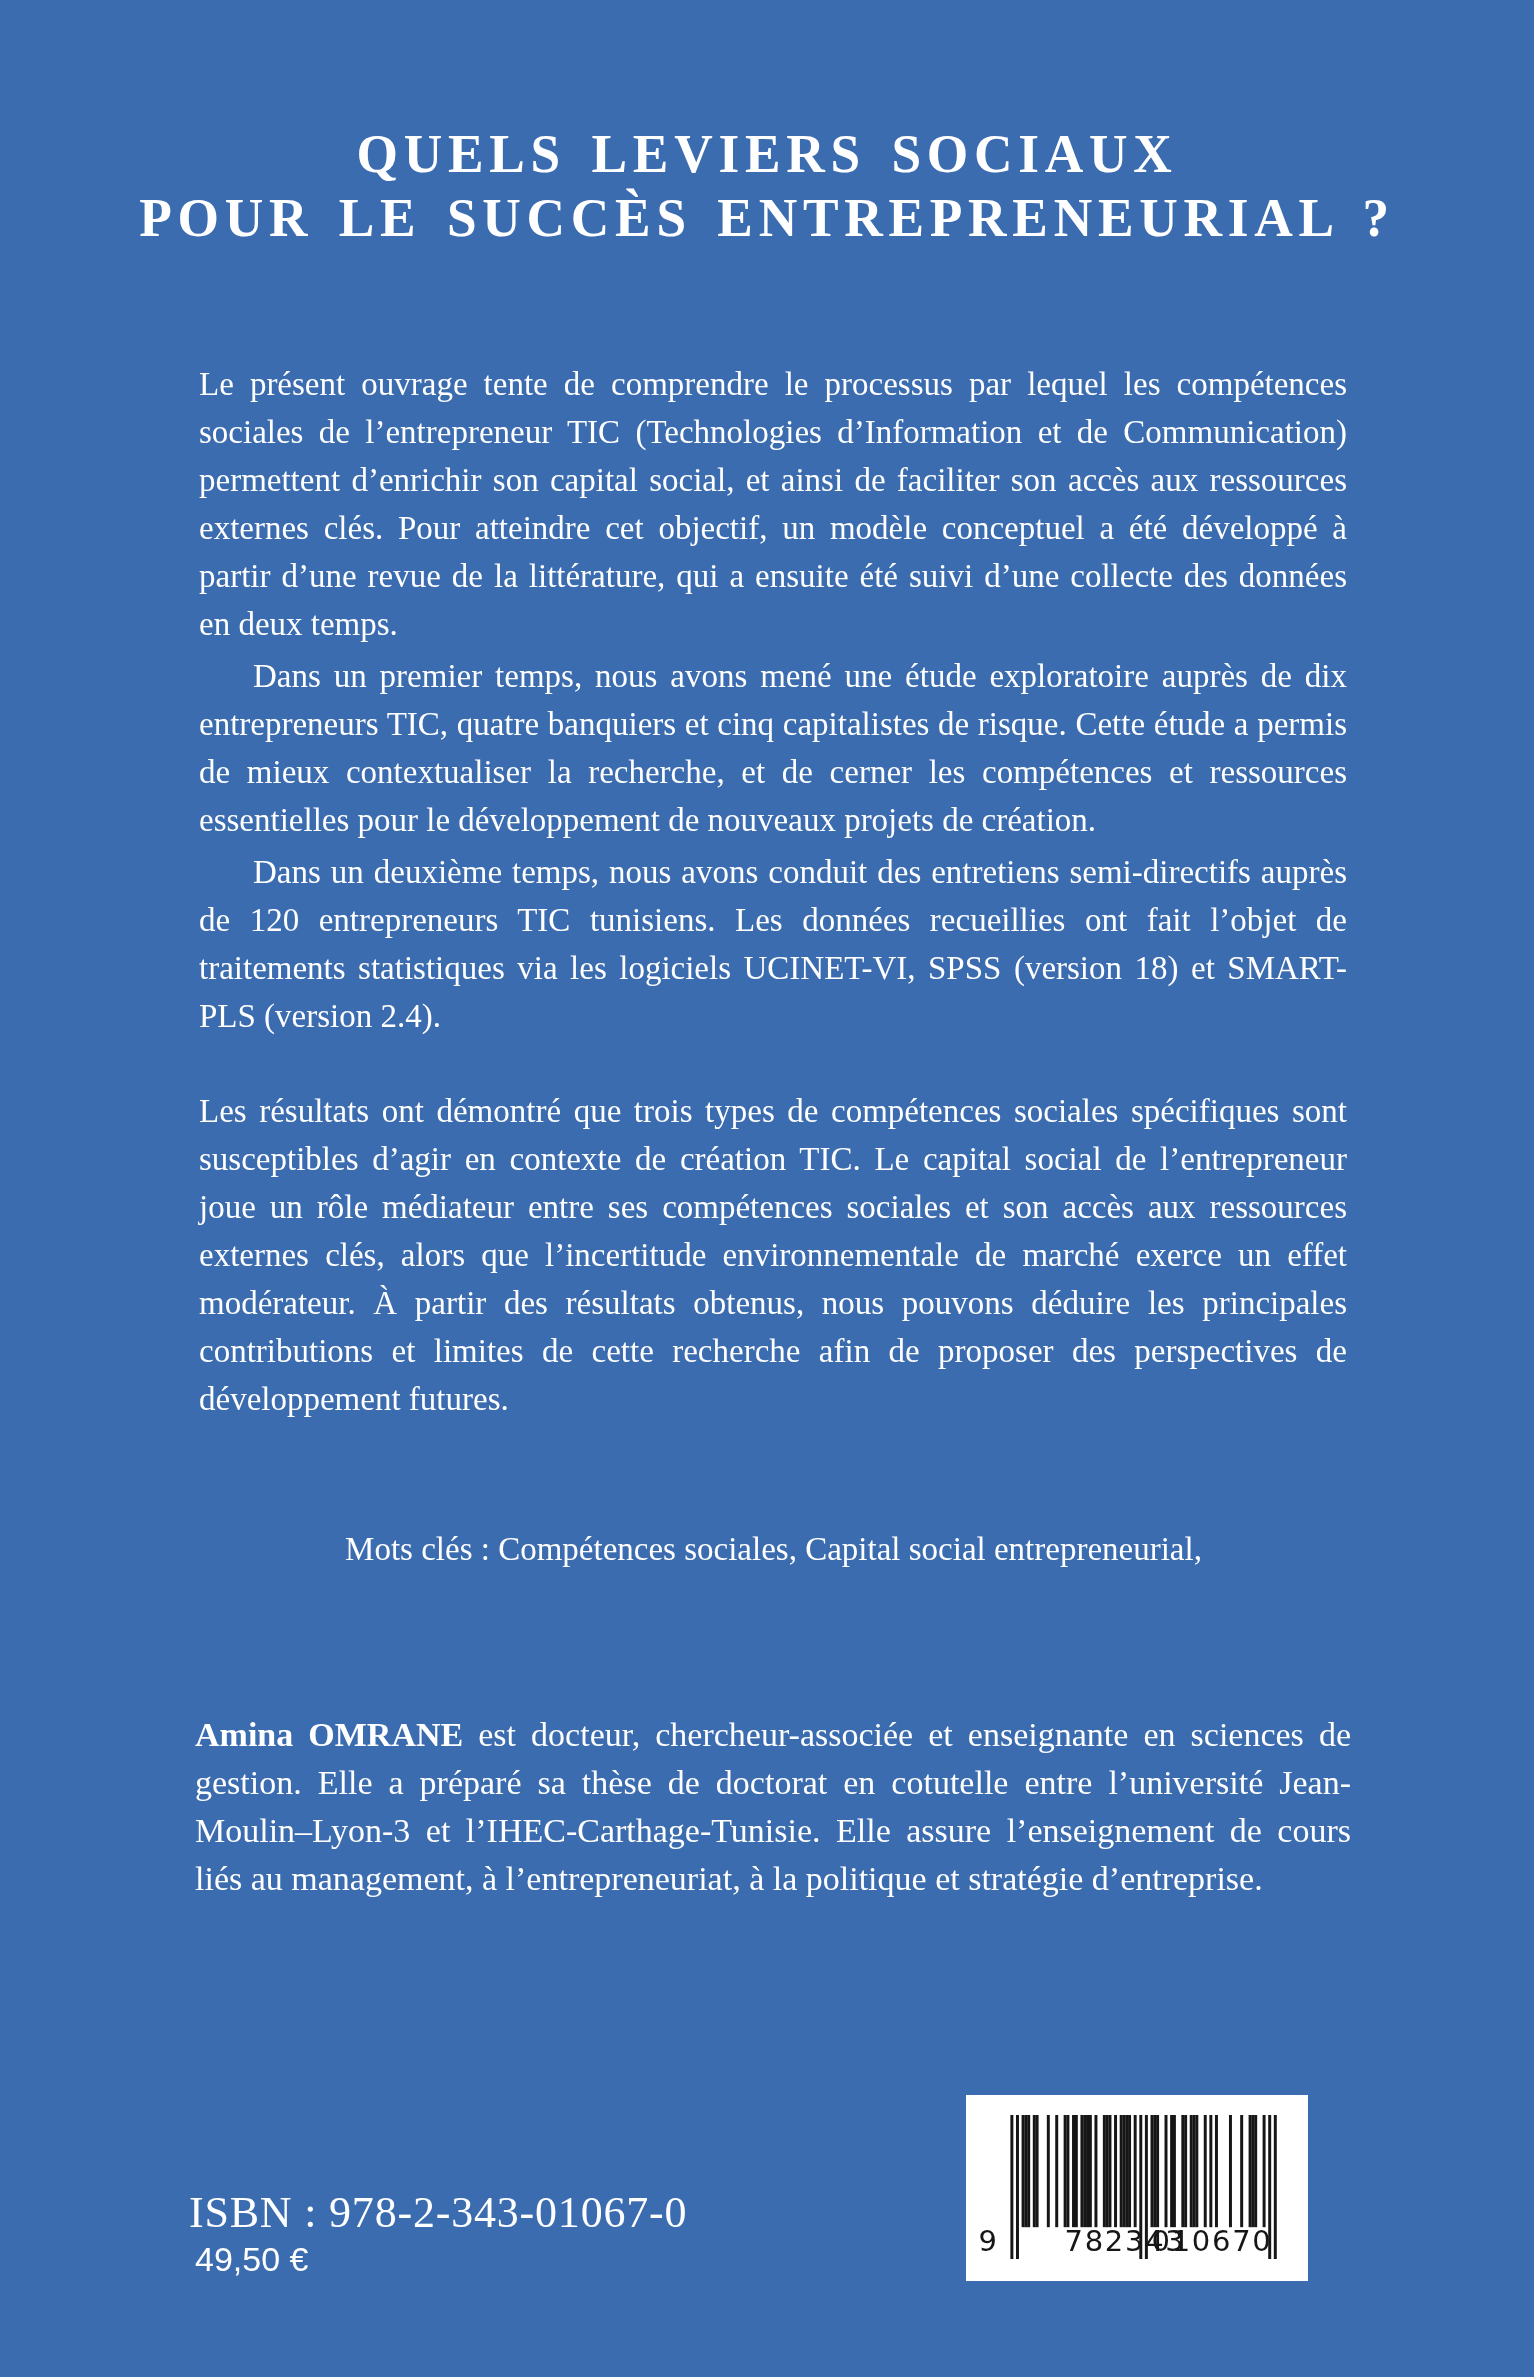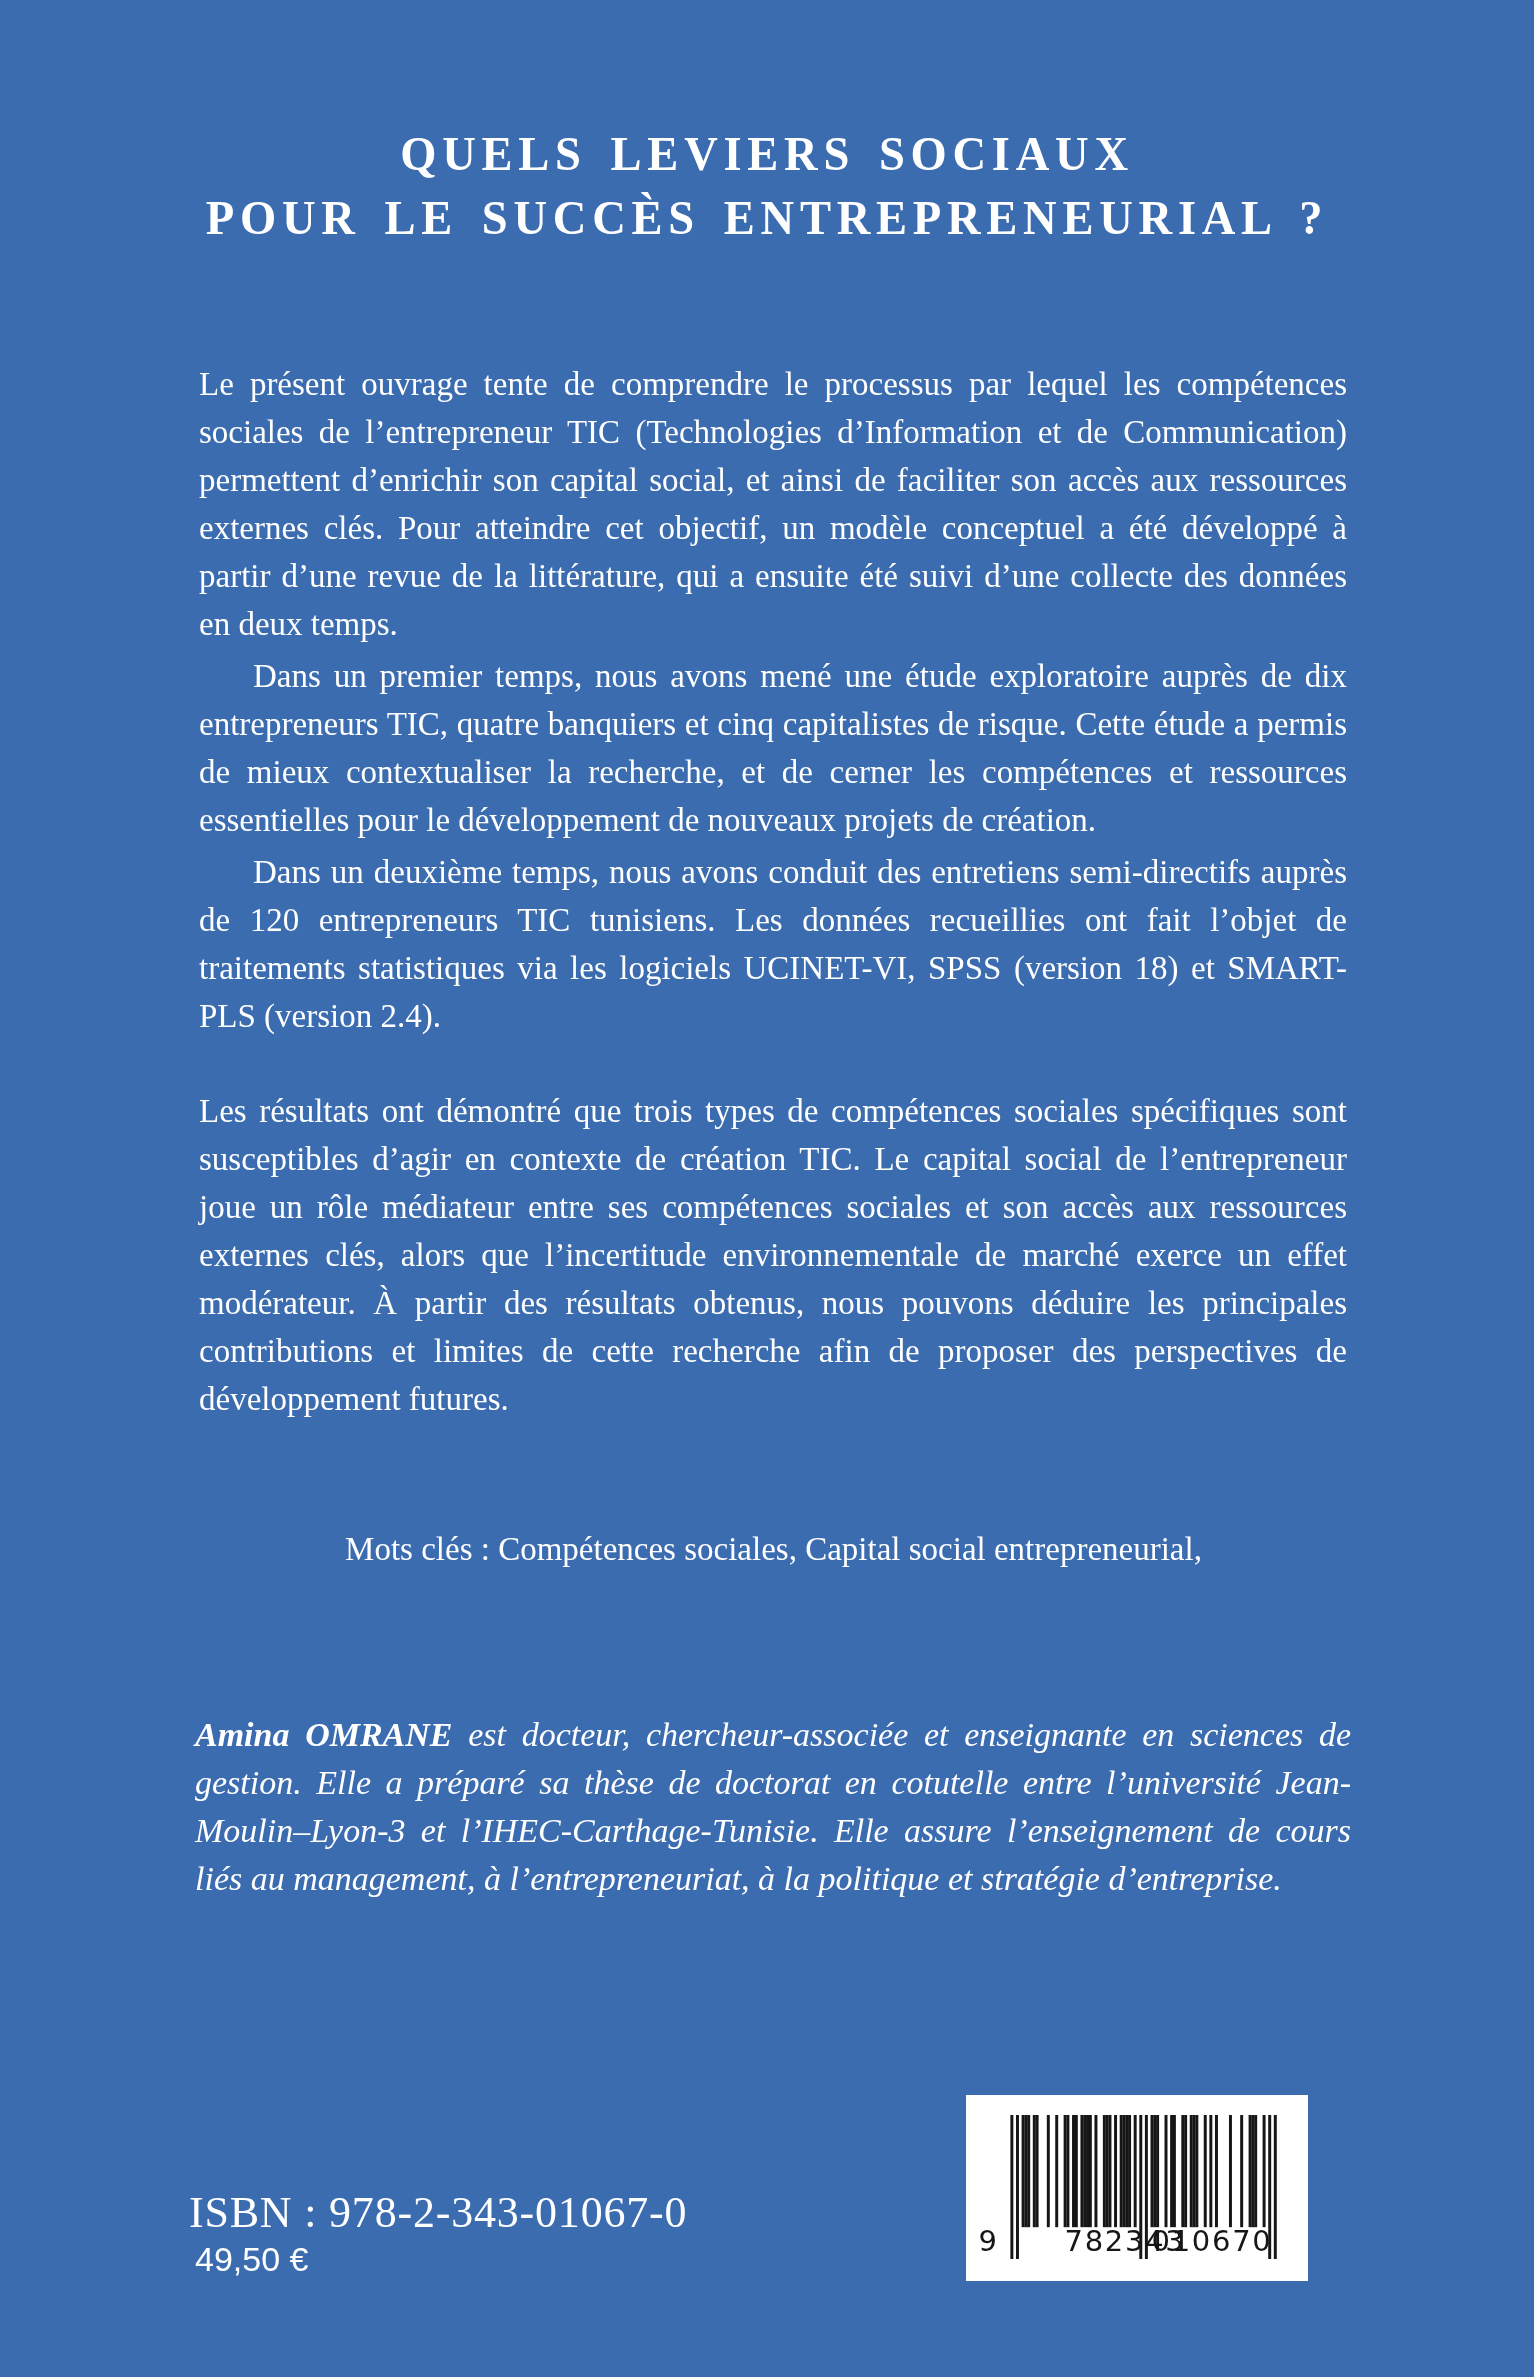--- a/index.html
+++ b/index.html
@@ -13,21 +13,21 @@
     overflow: hidden;
   }
   .title {
     position: absolute;
     left: 0; right: 0;
     top: 122px;
     margin: 0;
     text-align: center;
     font-family: "Liberation Serif", serif;
     font-weight: 700;
-    font-size: 48px;
+    font-size: 55px;
     line-height: 64px;
     letter-spacing: 5.9px;
     word-spacing: 6.7px;
   }
   .title .title-line { display: block; transform: scaleX(0.97); }
   .abstract {
     position: absolute;
     left: 195px;
     width: 1156px;
     top: 356px;
@@ -46,21 +46,20 @@
     font-size: 33px;
     line-height: 48px;
     margin-left: 13px;
   }
   .bio {
     position: absolute;
     left: 195px;
     width: 1156px;
     top: 1711px;
     margin: 0;
-    font-style: italic;
     font-size: 34px;
     line-height: 48px;
     text-align: justify;
   }
   .bio .bio-name { font-weight: 700; }
   .isbn {
     position: absolute;
     left: 189px;
     top: 2187px;
     font-size: 44px;

